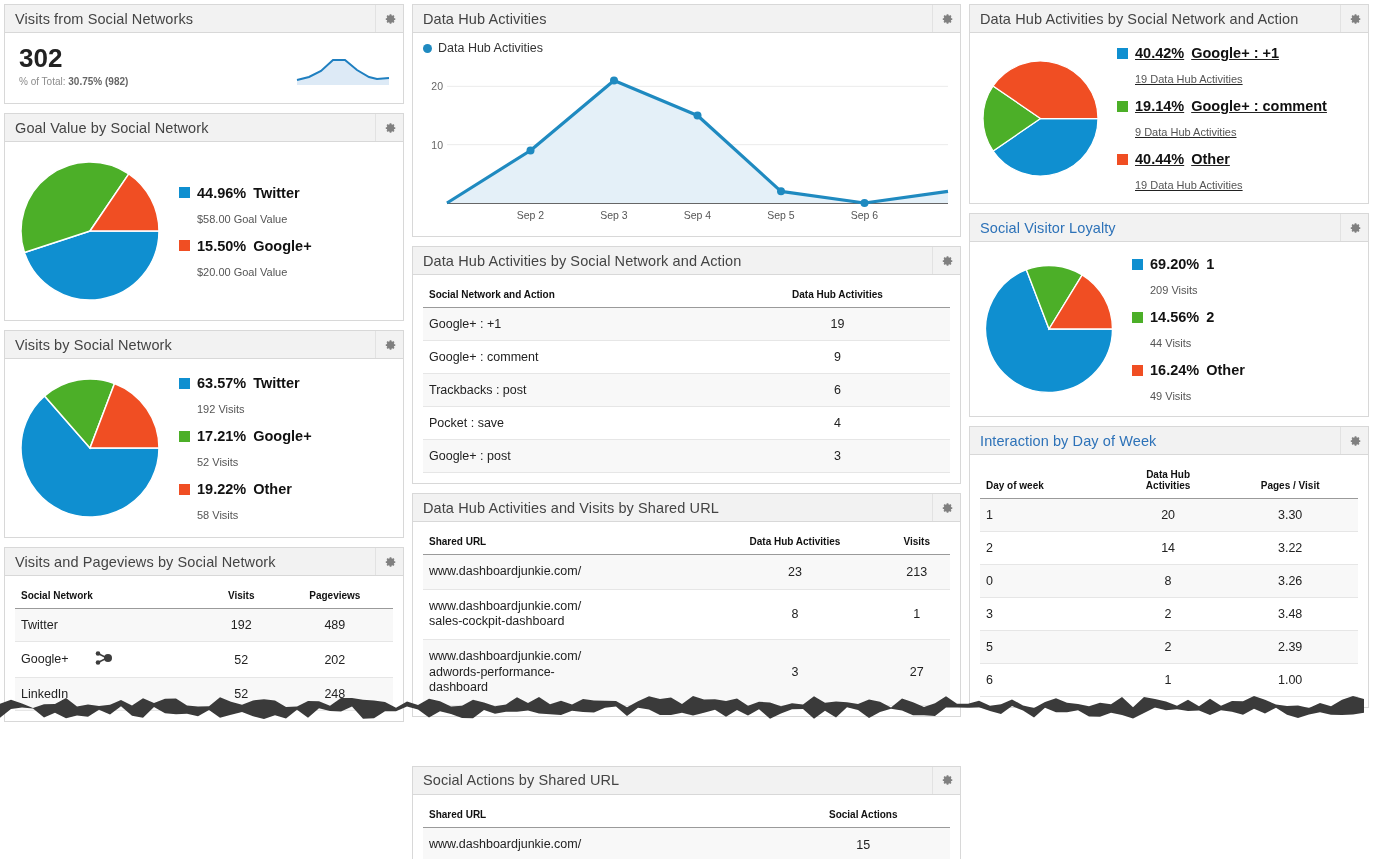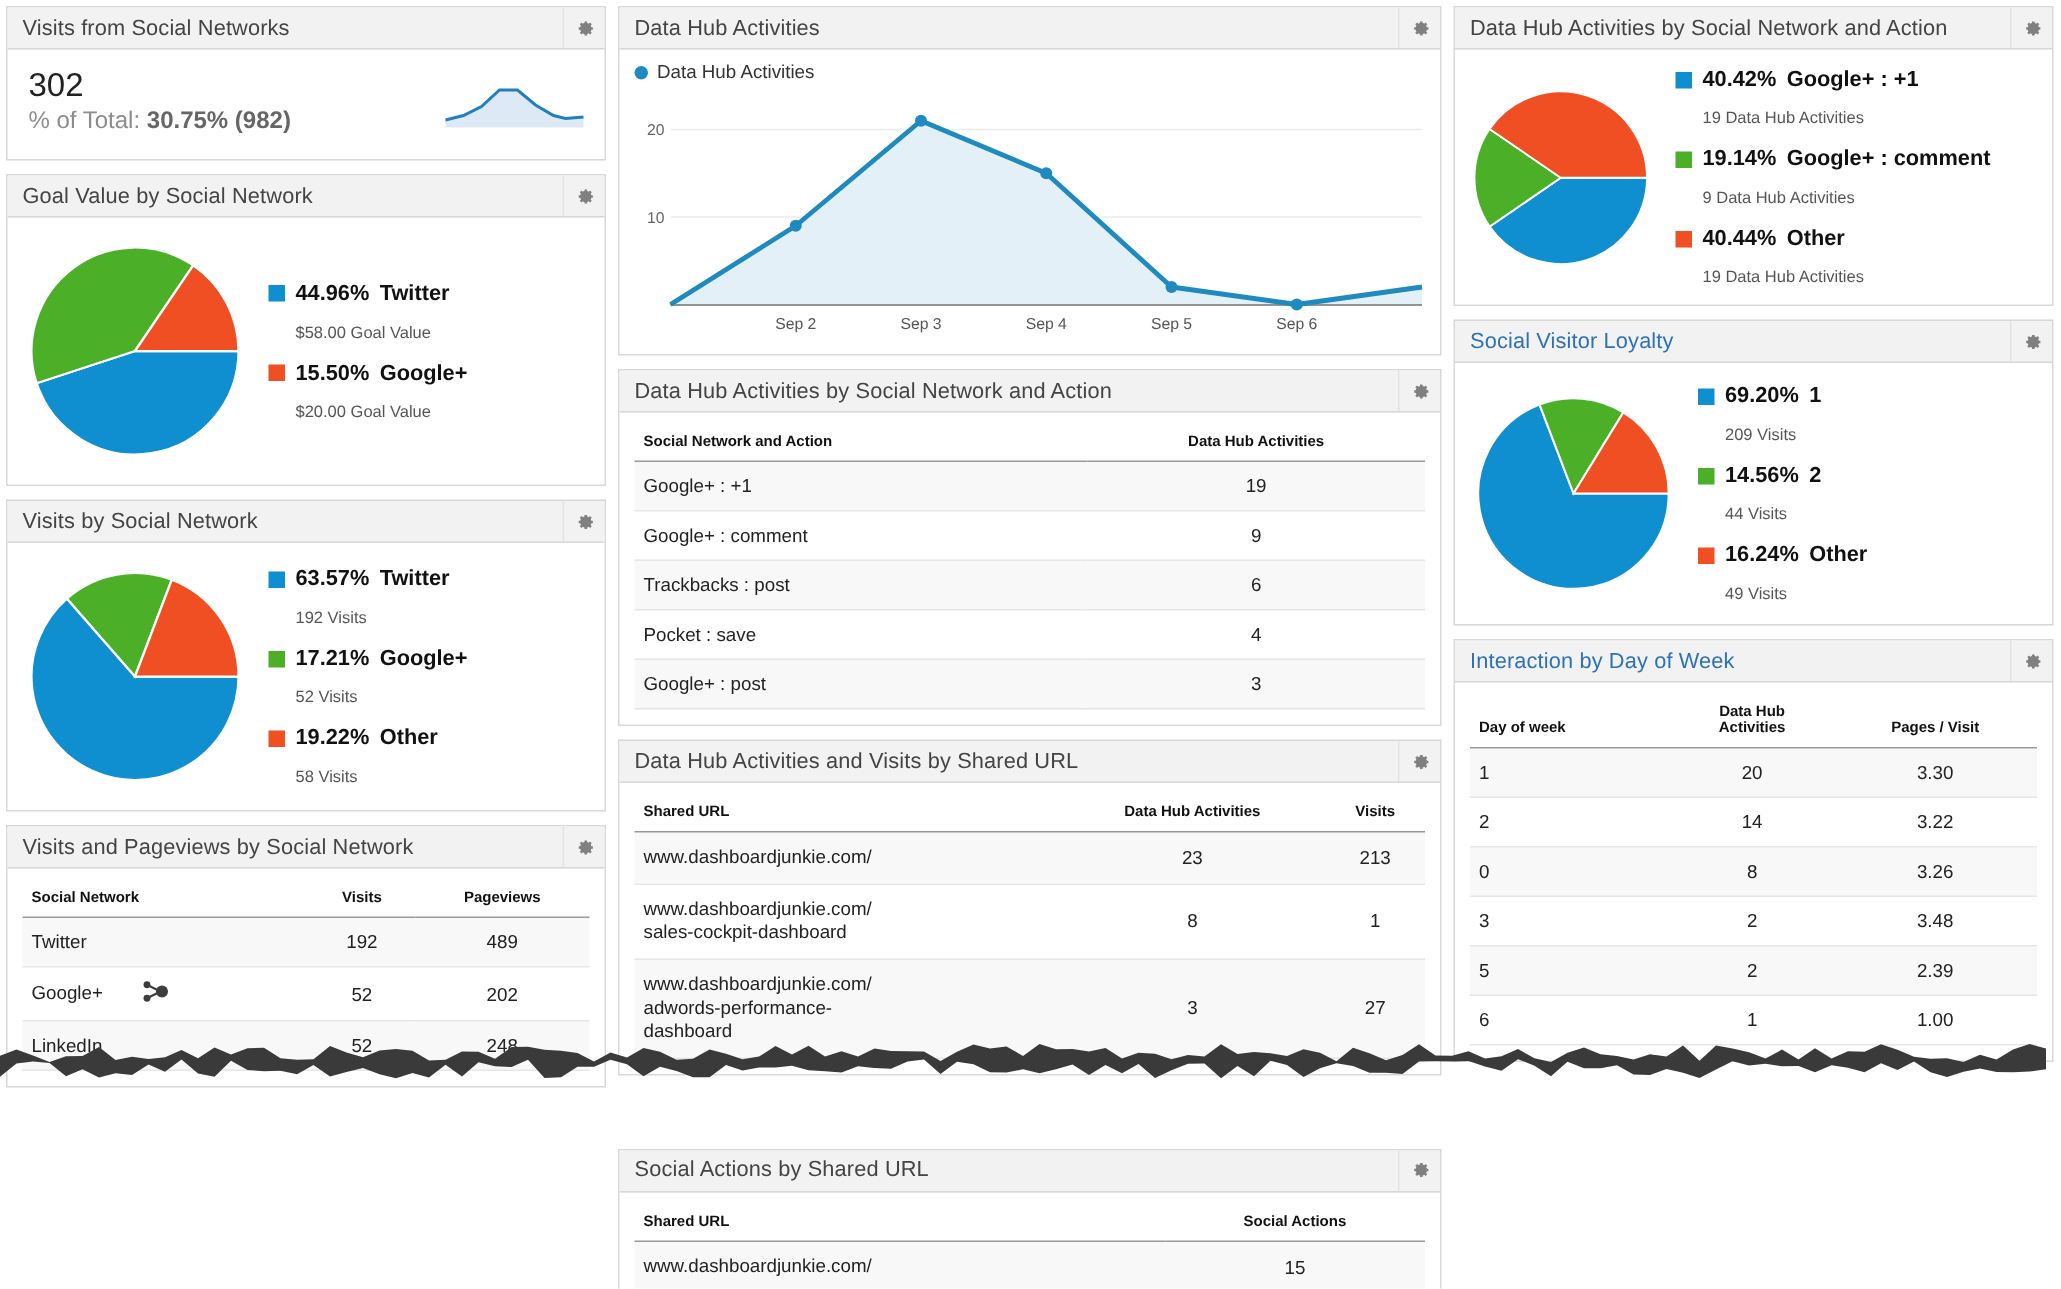--- a/index.html
+++ b/index.html
@@ -42,22 +42,22 @@
     width: 28px; height: 27px;
     border-left: 1px solid #e2e2e2;
     display: flex; align-items: center; justify-content: center;
     cursor: pointer;
   }
   .gear-btn svg { display: block; }
   .panel-body { padding: 8px 10px 10px 10px; }
 
   
   .metric-row { display: flex; align-items: flex-start; justify-content: space-between; padding: 4px 2px 6px 4px; }
-  .metric-big { font-size: 22px; font-weight: normal; color: #222; line-height: 1.05; }
-  .metric-sub { font-size: 16px; color: #8c8c8c; margin-top: 4px; }
+  .metric-big { font-size: 26px; font-weight: bold; color: #222; line-height: 1.05; }
+  .metric-sub { font-size: 10px; color: #8c8c8c; margin-top: 4px; }
   .metric-sub b { color: #666; }
   .sparkline { width: 96px; height: 40px; margin-top: 2px; }
 
   
   .pie-wrap { display: flex; align-items: center; padding: 6px 0 4px 0; }
   .pie-svg { flex: 0 0 auto; }
   .legend { flex: 1; padding-left: 14px; }
   .legend-item { margin-bottom: 13px; }
   .legend-item:last-child { margin-bottom: 0; }
   .legend-main { display: flex; align-items: center; font-weight: bold; font-size: 14.5px; color: #111; white-space: nowrap; }
@@ -422,21 +422,21 @@
     <div class="panel">
       <div class="panel-head">
         <span class="panel-title">Data Hub Activities by Social Network and Action</span>
         <span class="gear-btn">
           <svg width="14" height="14" viewBox="0 0 16 16">
               <path fill="#808080" d="M8 5.2A2.8 2.8 0 1 0 8 10.8 2.8 2.8 0 0 0 8 5.2zm0 4.1A1.3 1.3 0 1 1 8 6.7a1.3 1.3 0 0 1 0 2.6z"></path>
               <path fill="#808080" d="M14 7h-1.2a4.9 4.9 0 0 0-.5-1.3l.9-.9-1.4-1.4-.9.9A4.9 4.9 0 0 0 9.6 3.8V2.6H7.6v1.2a4.9 4.9 0 0 0-1.3.5l-.9-.9-1.4 1.4.9.9A4.9 4.9 0 0 0 4.4 7H3.2v2h1.2a4.9 4.9 0 0 0 .5 1.3l-.9.9 1.4 1.4.9-.9a4.9 4.9 0 0 0 1.3.5v1.2h2v-1.2a4.9 4.9 0 0 0 1.3-.5l.9.9 1.4-1.4-.9-.9a4.9 4.9 0 0 0 .5-1.3H14z"></path>
             </svg>
         </span>
       </div>
-      <div class="panel-body" style="padding:6px 8px 8px 8px;">
+      <div class="panel-body" style="padding:6px 8px 8px 8px;text-decoration:underline;">
         <div class="pie-wrap">
           <svg class="pie-svg" width="125" height="125" viewBox="0 0 100 100">
               <path d="M 50 50 L 96 50 A 46 46 0 0 1 12.084739274018759 76.04674651623239 Z" fill="#0f8fd0" stroke="#ffffff" stroke-width="1"></path>
               <path d="M 50 50 L 12.084739274018759 76.04674651623239 A 46 46 0 0 1 12.052037912317147 24.000919758734064 Z" fill="#4caf28" stroke="#ffffff" stroke-width="1"></path>
               <path d="M 50 50 L 12.052037912317147 24.000919758734064 A 46 46 0 0 1 96 49.999999999999986 Z" fill="#f04e23" stroke="#ffffff" stroke-width="1"></path>
             </svg>
           <div class="legend">
               <div class="legend-item">
                 <div class="legend-main">
                   <span class="swatch" style="background:#0f8fd0"></span>

